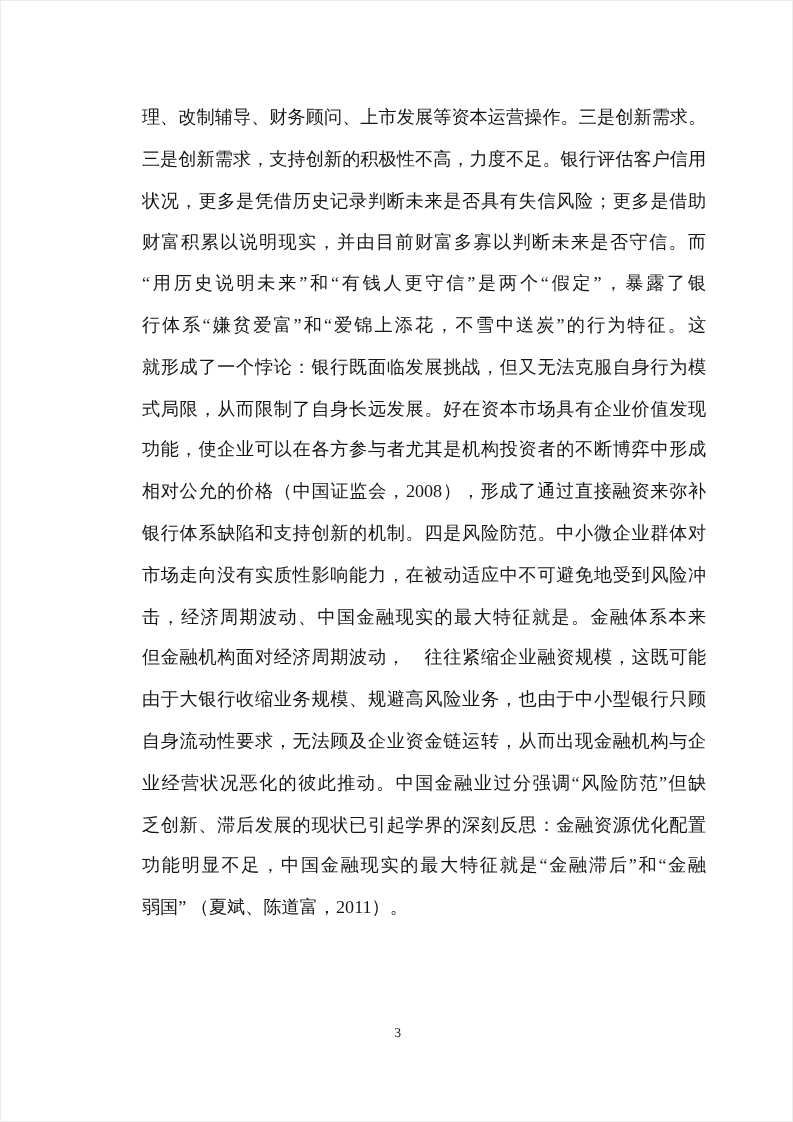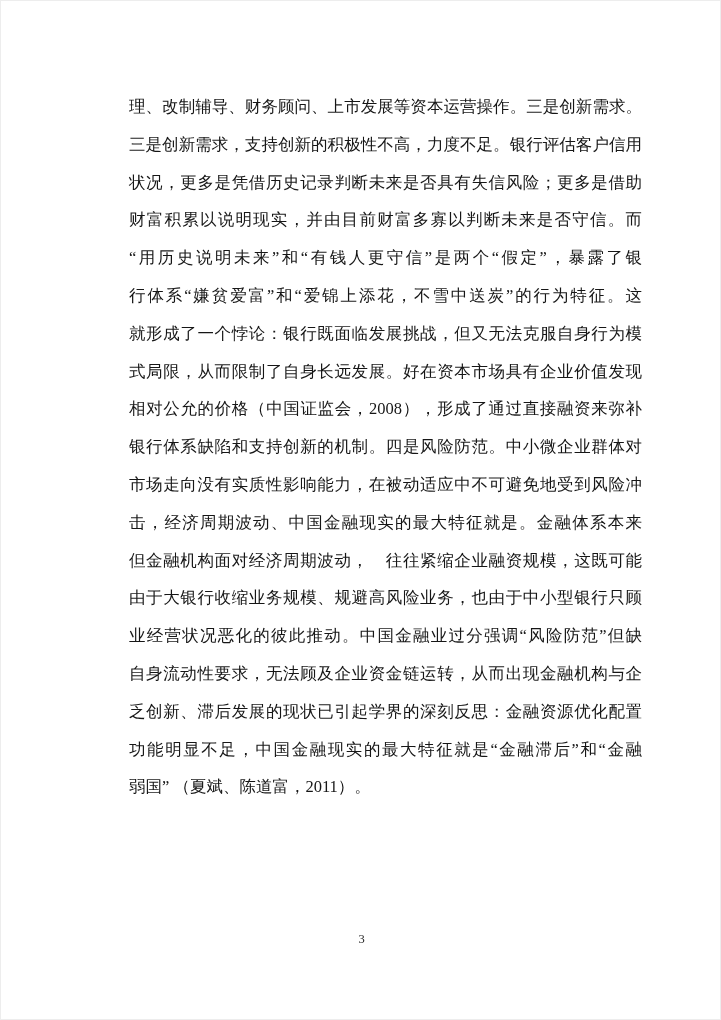--- a/index.html
+++ b/index.html
@@ -61,26 +61,27 @@
 <div class="page">
   <div class="text-block">
     <div class="line">理、改制辅导、财务顾问、上市发展等资本运营操作。三是创新需求。</div>
     <div class="line">三是创新需求，支持创新的积极性不高，力度不足。银行评估客户信用</div>
     <div class="line">状况，更多是凭借历史记录判断未来是否具有失信风险；更多是借助</div>
     <div class="line">财富积累以说明现实，并由目前财富多寡以判断未来是否守信。而</div>
     <div class="line">“用历史说明未来”和“有钱人更守信”是两个“假定”，暴露了银</div>
     <div class="line">行体系“嫌贫爱富”和“爱锦上添花，不雪中送炭”的行为特征。这</div>
     <div class="line">就形成了一个悖论：银行既面临发展挑战，但又无法克服自身行为模</div>
     <div class="line">式局限，从而限制了自身长远发展。好在资本市场具有企业价值发现</div>
+    <div class="line">功能，使企业可以在各方参与者尤其是机构投资者的不断博弈中形成</div>
     <div class="line">相对公允的价格（中国证监会，2008），形成了通过直接融资来弥补</div>
     <div class="line">银行体系缺陷和支持创新的机制。四是风险防范。中小微企业群体对</div>
     <div class="line">市场走向没有实质性影响能力，在被动适应中不可避免地受到风险冲</div>
     <div class="line">击，经济周期波动、中国金融现实的最大特征就是。金融体系本来</div>
     <div class="line">但金融机构面对经济周期波动，　往往紧缩企业融资规模，这既可能</div>
     <div class="line">由于大银行收缩业务规模、规避高风险业务，也由于中小型银行只顾</div>
+    <div class="line">自身流动性要求，无法顾及企业资金链运转，从而出现金融机构与企</div>
     <div class="line">业经营状况恶化的彼此推动。中国金融业过分强调“风险防范”但缺</div>
-    <div class="line">自身流动性要求，无法顾及企业资金链运转，从而出现金融机构与企</div>
     <div class="line">乏创新、滞后发展的现状已引起学界的深刻反思：金融资源优化配置</div>
     <div class="line">功能明显不足，中国金融现实的最大特征就是“金融滞后”和“金融</div>
     <div class="line para-end">弱国” （夏斌、陈道富，2011）。</div>
   </div>
   <div class="page-number">3</div>
 </div>
 
 </body></html>

